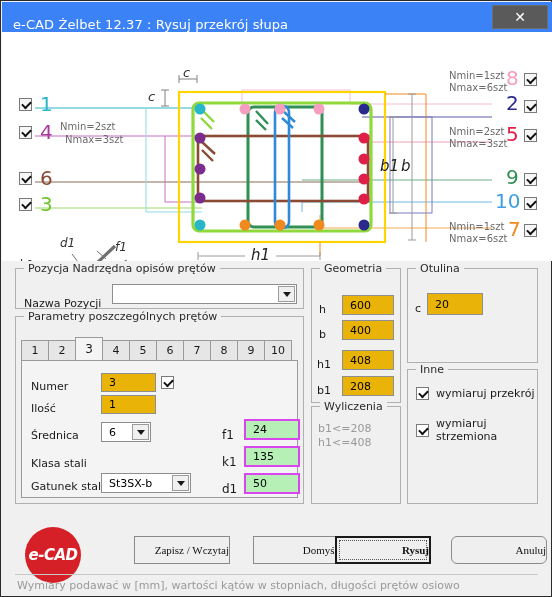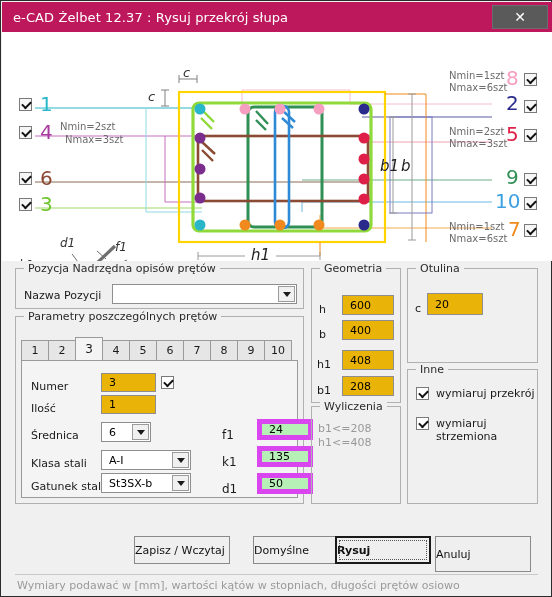--- a/index.html
+++ b/index.html
@@ -8,22 +8,22 @@
     font-family:"DejaVu Sans","Liberation Sans",sans-serif;
     background:#3c3c3c;
   }
   .window{
     position:absolute;left:0;top:0;width:552px;height:597px;
     background:#f0f0f0;border:1px solid #2b2b2b;box-sizing:border-box;
   }
   
   .titlebar{
     position:absolute;left:1px;top:1px;width:550px;height:30px;
-    background:#be185d;color:#ffffff;
-    display:flex;align-items:center;box-sizing:border-box;
+    background:#3b82f6;color:#ffffff;
+    display:flex;align-items:flex-end;box-sizing:border-box;
   }
   .titlebar .ttl{font-size:13px;padding-left:11px;letter-spacing:.1px;white-space:nowrap;}
   .closebtn{
     position:absolute;right:4px;top:3px;width:56px;height:24px;
     background:#5a5a5a;border:1px solid #6d6d6d;color:#fff;
     display:flex;align-items:center;justify-content:center;
     font-size:14px;font-weight:bold;box-sizing:border-box;cursor:pointer;
   }
   
   .canvas{
@@ -36,21 +36,21 @@
   .gbox>.lg{
     position:absolute;top:-7px;left:8px;background:#f0f0f0;
     padding:0 4px;font-size:11px;color:#2a2a2a;white-space:nowrap;
   }
   .lbl{position:absolute;font-size:11px;color:#1a1a1a;}
   .tf{
     position:absolute;background:#eab308;border:1px solid #8e8e8e;
     box-sizing:border-box;font-size:11px;color:#000;
     display:flex;align-items:center;padding-left:7px;
   }
-  .tf.calc{background:#b6f0b6;border:5px solid #d946ef;margin-left:13px;}
+  .tf.calc{background:#b6f0b6;border:2px solid #d946ef;}
   .combo{
     position:absolute;background:#ffffff;border:1px solid #8e8e8e;
     box-sizing:border-box;font-size:11px;color:#000;
     display:flex;align-items:center;padding-left:7px;
   }
   .combo .arrowbx{
     position:absolute;right:1px;top:1px;bottom:1px;width:17px;
     background:#f0f0f0;border:1px solid #9b9b9b;box-sizing:border-box;
     display:flex;align-items:center;justify-content:center;
   }
@@ -59,38 +59,38 @@
   .cb{
     position:absolute;width:13px;height:13px;background:#fff;border:1px solid #7a7a7a;
     box-sizing:border-box;
   }
   .cb::after{
     content:"";position:absolute;left:2px;top:2px;width:7px;height:4px;
     border-left:2px solid #111;border-bottom:2px solid #111;
     transform:rotate(-45deg);
   }
   .cb.flat{background:#f6f6f6;}
-  .cbrow{position:absolute;display:flex;gap:7px;font-size:11px;color:#1a1a1a;}
+  .cbrow{position:absolute;display:flex;align-items:center;gap:7px;font-size:11px;color:#1a1a1a;}
   .cbrow .cbi{position:relative;width:13px;height:13px;background:#fff;border:1px solid #7a7a7a;box-sizing:border-box;flex:none;}
   .cbrow .cbi::after{content:"";position:absolute;left:2px;top:2px;width:7px;height:4px;border-left:2px solid #111;border-bottom:2px solid #111;transform:rotate(-45deg);}
   
   .tabstrip{position:absolute;display:flex;}
   .tab{
     width:28px;height:21px;background:#e6e6e6;border:1px solid #9a9a9a;
     border-bottom:1px solid #9a9a9a;box-sizing:border-box;
     display:flex;align-items:center;justify-content:center;
     font-size:11px;color:#1a1a1a;margin-right:-1px;margin-top:3px;
   }
   .tab.sel{background:#f4f4f4;border-bottom:1px solid #f4f4f4;height:24px;margin-top:0;font-size:12px;}
   .tabbody{position:absolute;border:1px solid #9a9a9a;background:#f4f4f4;box-sizing:border-box;}
   
   .btn{
     position:absolute;background:#efefef;border:1px solid #8a8a8a;box-sizing:border-box;
-    display:flex;align-items:center;justify-content:flex-start;
-    font-size:11px;color:#111;cursor:pointer;
+    display:flex;align-items:center;justify-content:flex-end;
+    font-size:11px;color:#111;cursor:pointer;font-family:Liberation Serif, serif;
   }
   .btn.def{border:2px solid #1a1a1a;font-weight:bold;}
   .btn.def .inner{position:absolute;left:2px;top:2px;right:2px;bottom:2px;border:1px dotted #555;}
   .footnote{position:absolute;font-size:11px;color:#9a9a9a;}
   .logo{
     position:absolute;width:56px;height:56px;border-radius:50%;
     background:#d62027;color:#fff;display:flex;align-items:center;justify-content:center;
     font-size:15px;font-weight:bold;font-style:italic;letter-spacing:-0.5px;
   }
   .divline{position:absolute;background:#c8c8c8;height:1px;}
@@ -268,21 +268,21 @@
 
     <div class="lbl" style="left:447px;top:189px;font-size:10px;color:#6b6b6b;">Nmin=1szt</div>
     <div class="lbl" style="left:447px;top:201px;font-size:10px;color:#6b6b6b;">Nmax=6szt</div>
     <div class="lbl" style="left:506px;top:185px;font-size:20px;color:#f08a1e;">7</div>
     <div class="cb flat" style="left:522px;top:192px;"></div>
   </div>
 
   <div class="gbox" style="left:14px;top:267px;width:289px;height:41px;">
     <span class="lg">Pozycja Nadrzędna opisów prętów</span>
   </div>
-  <div class="lbl" style="left:23px;top:288px;">Nazwa Pozycji</div>
+  <div class="lbl" style="left:23px;top:296px;">Nazwa Pozycji</div>
   <div class="combo" style="left:111px;top:283px;width:185px;height:20px;">
     <span></span>
     <span class="arrowbx">
         <span class="caret"></span>
       </span>
   </div>
 
   <div class="gbox" style="left:14px;top:315px;width:289px;height:188px;">
     <span class="lg">Parametry poszczególnych prętów</span>
   </div>
@@ -310,26 +310,20 @@
 
   <div class="lbl" style="left:30px;top:428px;">Średnica</div>
   <div class="combo" style="left:100px;top:421px;width:50px;height:20px;">
     <span>6</span>
     <span class="arrowbx">
         <span class="caret"></span>
       </span>
   </div>
 
   <div class="lbl" style="left:30px;top:456px;">Klasa stali</div>
-  <div class="combo" style="left:100px;top:449px;width:90px;height:20px;">
-    <span>A-I</span>
-    <span class="arrowbx">
-        <span class="caret"></span>
-      </span>
-  </div>
 
   <div class="lbl" style="left:30px;top:479px;">Gatunek stali</div>
   <div class="combo" style="left:100px;top:472px;width:90px;height:20px;">
     <span>St3SX-b</span>
     <span class="arrowbx">
         <span class="caret"></span>
       </span>
   </div>
 
   <div class="lbl" style="left:221px;top:427px;font-size:12px;">f1</div>
@@ -368,30 +362,33 @@
   </div>
   <div class="cbrow" style="left:415px;top:386px;">
     <span class="cbi"></span>
     <span>wymiaruj przekrój</span>
   </div>
   <div class="cbrow" style="left:415px;top:416px;">
     <span class="cbi"></span>
     <span>wymiaruj strzemiona</span>
   </div>
 
+  <div class="logo" style="left:24px;top:526px;">
+    <span>e-CAD</span>
+  </div>
   <div class="btn" style="left:133px;top:535px;width:96px;height:28px;">
     <span>Zapisz / Wczytaj</span>
   </div>
   <div class="btn" style="left:238px;top:535px;width:96px;height:28px;margin-left:14px;">
     <span>Domyślne</span>
   </div>
   <div class="btn def" style="left:334px;top:535px;width:96px;height:28px;">
     <span class="inner"></span>
     <span>Rysuj</span>
   </div>
-  <div class="btn" style="left:434px;top:535px;width:96px;height:36px;">
+  <div class="btn" style="left:450px;top:535px;width:96px;height:28px;border-radius:6px;">
     <span>Anuluj</span>
   </div>
 
   <div class="divline" style="left:14px;top:573px;width:523px;"></div>
   <div class="footnote" style="left:16px;top:578px;">Wymiary podawać w [mm], wartości kątów w stopniach, długości prętów osiowo</div>
 
 </div>
 
 </body></html>

